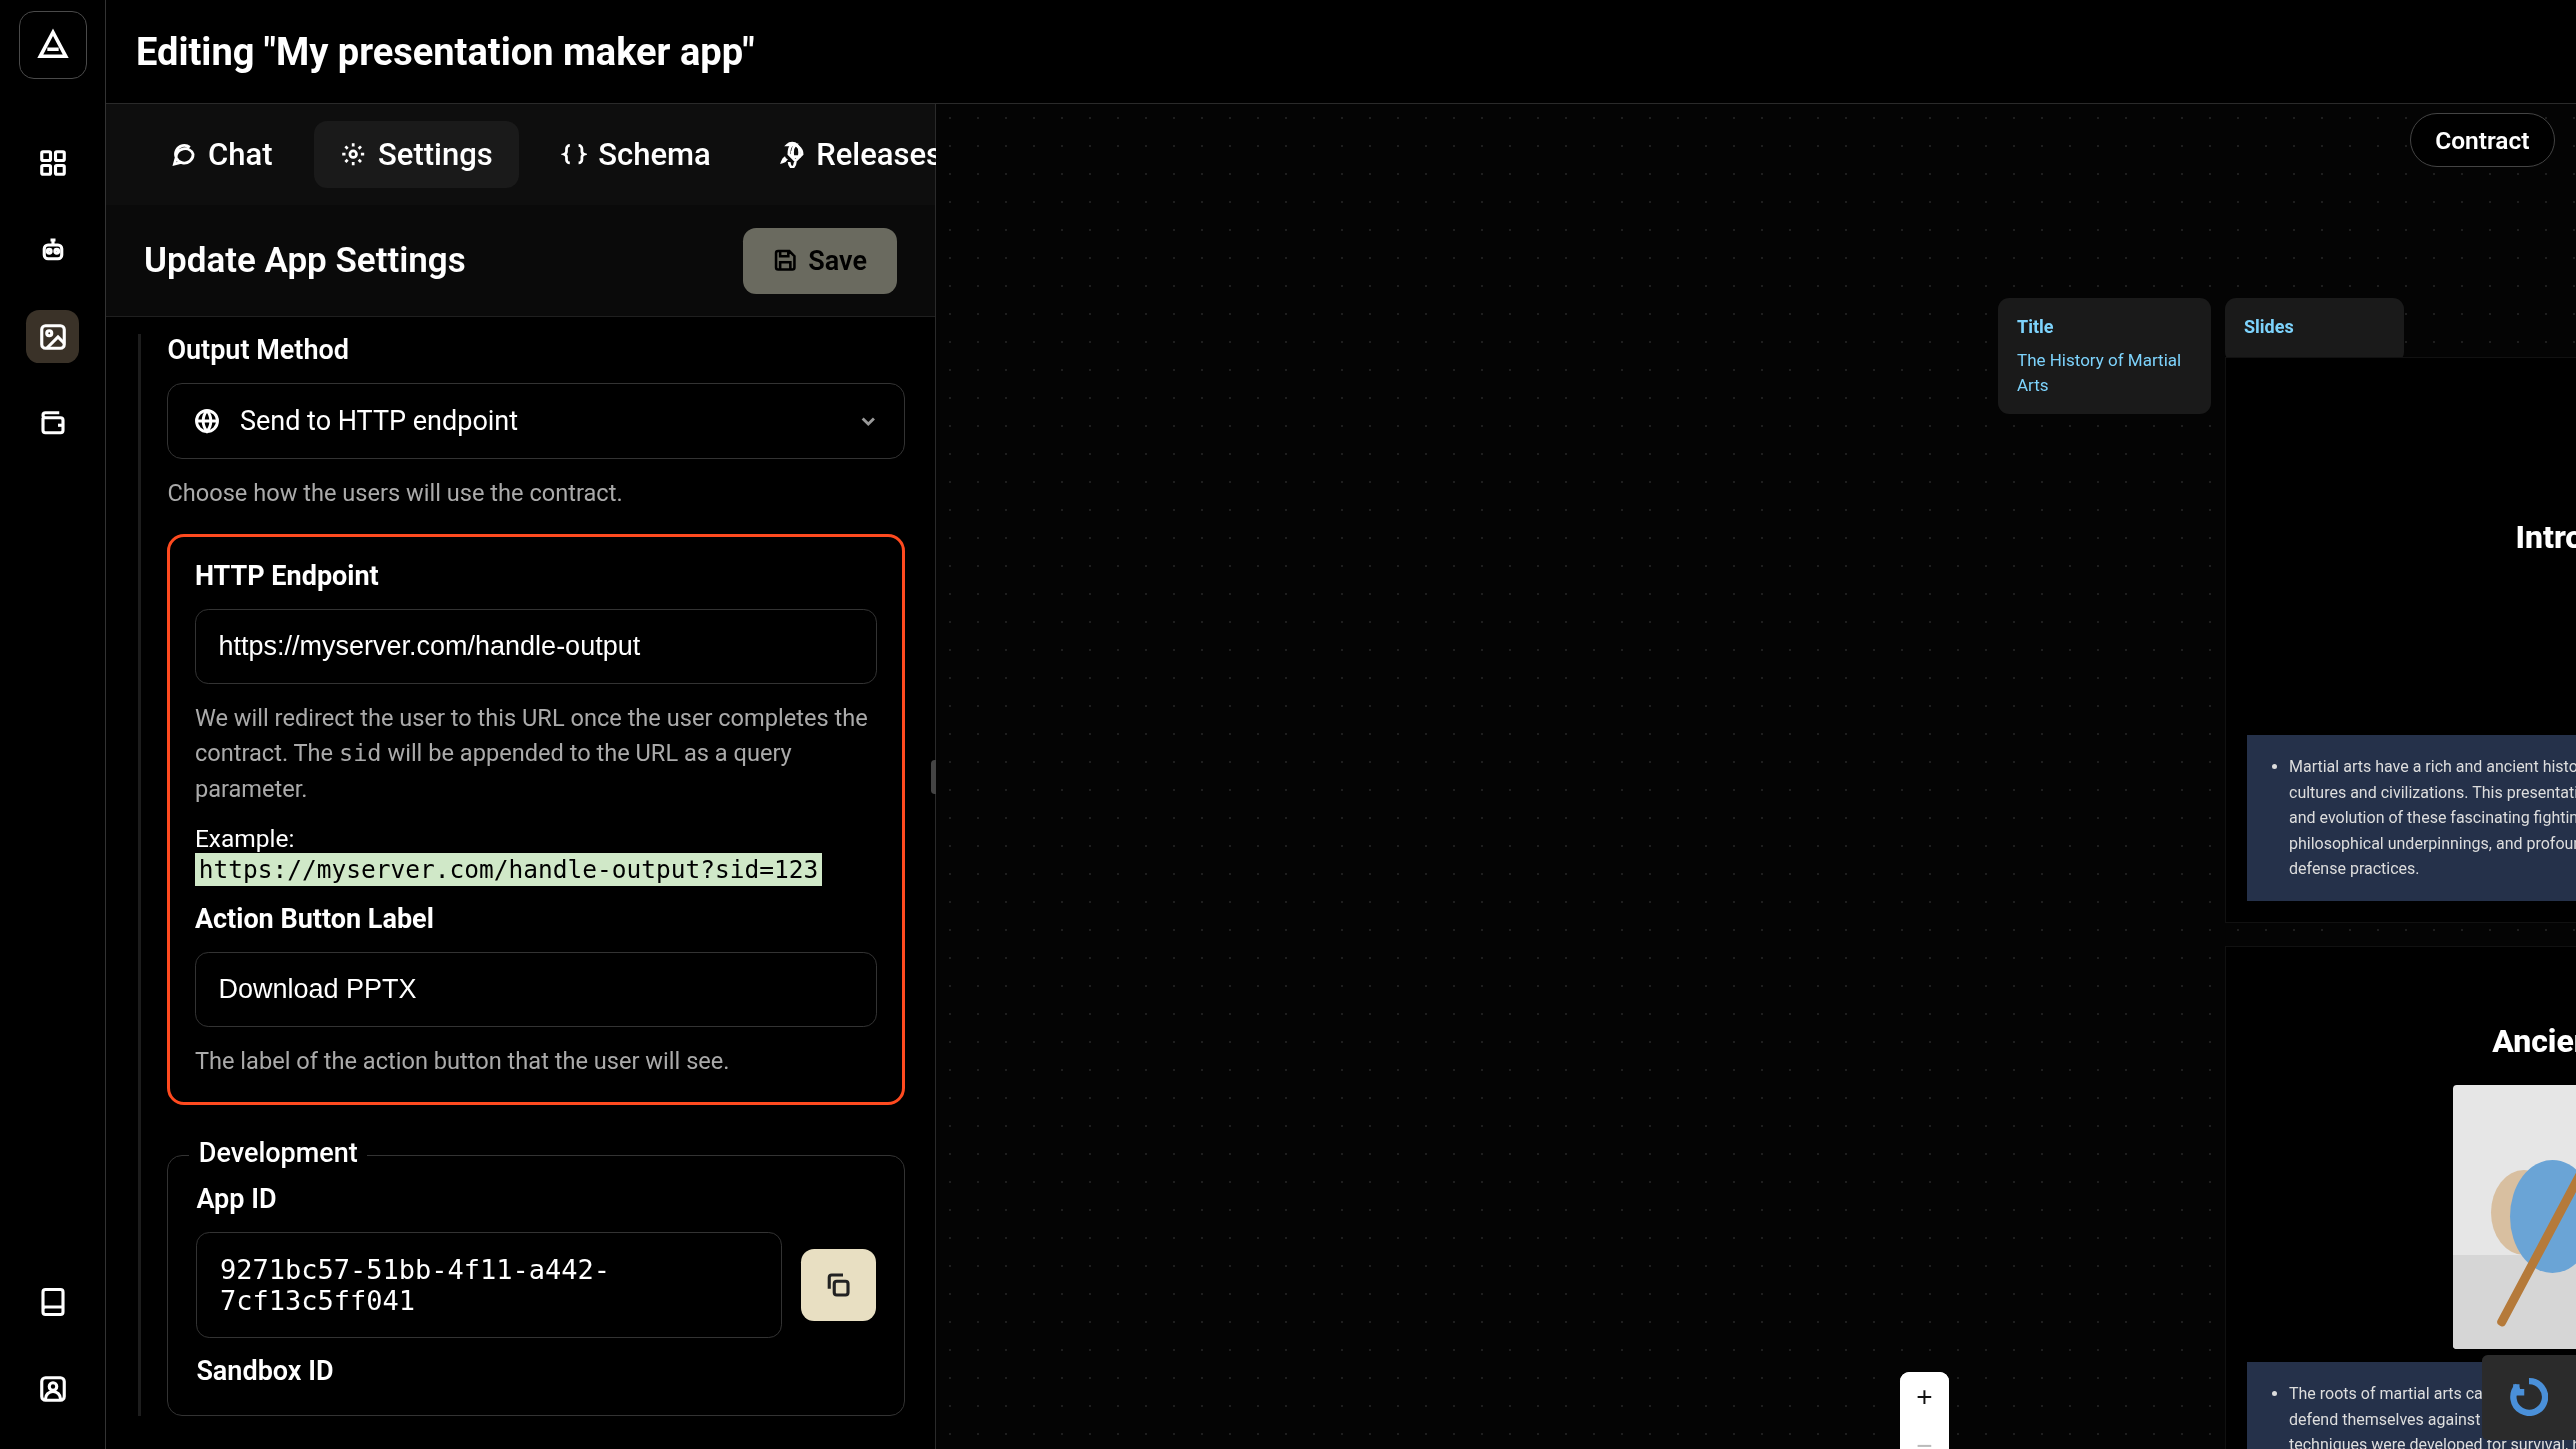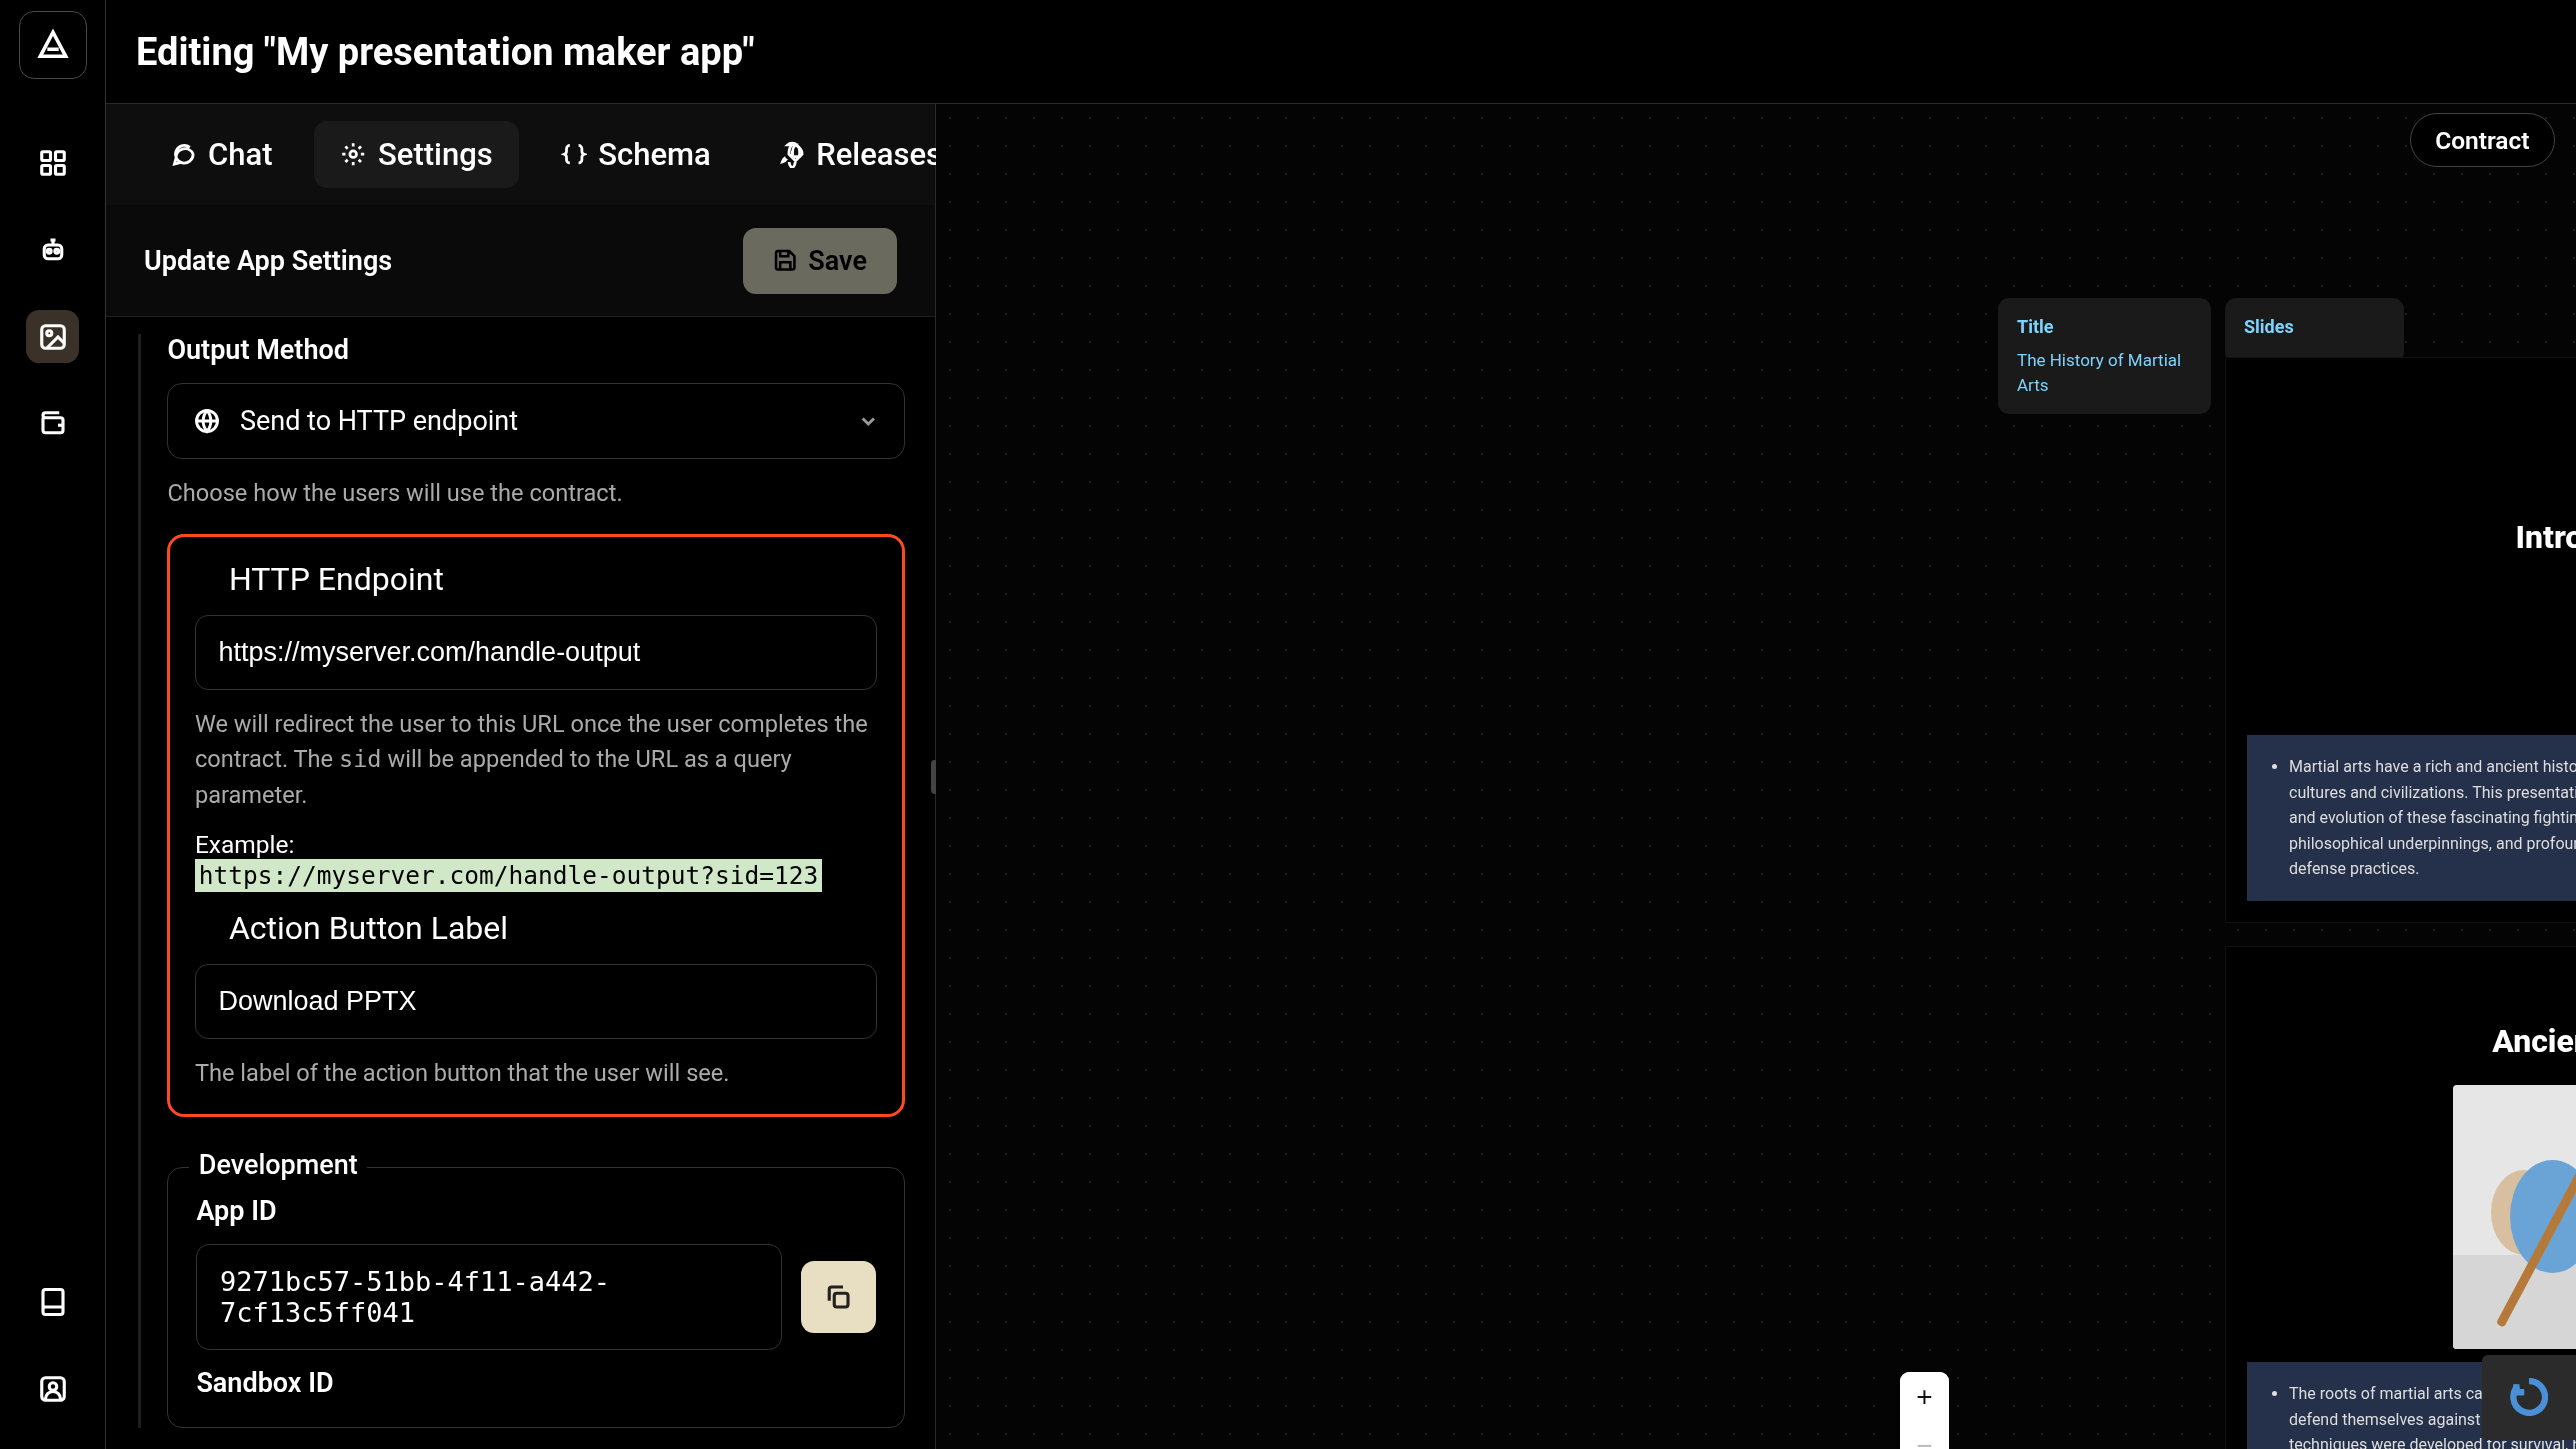--- a/index.html
+++ b/index.html
@@ -28,42 +28,42 @@
 .resize-grip span{width:2.8px;height:2.8px;background:#aaa;border-radius:50%;}
 
 
 .tabs { display: flex; gap: 15px; padding: 17px 38px; background: #0e0e0e; }
 .tab { display: flex; align-items: center; gap: 11.3px; padding: 15px 26.4px; border-radius: 13.2px; cursor: pointer; font-size: 31px; font-weight: 500; color: #fff; }
 .tab.active { background: #1a1a1a; }
 .tab svg { width: 26.4px; height: 26.4px; stroke: #fff; fill: none; stroke-width: 2.5; }
 
 
 .panel-header { display: flex; align-items: center; justify-content: space-between; padding: 22.6px 38px; border-bottom: 0.9px solid #1f1f1f; background:#0a0a0a;}
-.panel-header h2 { font-size: 27px; font-weight: 600; }
+.panel-header h2 { font-size: 35px; font-weight: 600; }
 .save-btn { display: flex; align-items: center; gap: 11.3px; padding: 17px 30px; background: #6a6a5f; color: #000; border-radius: 13.2px; font-size: 27px; font-weight: 600; cursor: pointer; }
 .save-btn svg { width: 24.5px; height: 24.5px; stroke: #000; fill: none; stroke-width: 2.5; }
 
 
 .panel-body { flex: 1; overflow-y: auto; padding: 17px 17px 17px 32px; }
 .panel-inner { border-left: 3.8px solid #1d1d1d; padding-left: 26.4px; padding-right: 13.2px; display: flex; flex-direction: column; gap: 22.6px; }
 
 .section { display: flex; flex-direction: column; gap: 17px; }
 .section-title { font-size: 27px; font-weight: 600; }
 .fieldset { border: 1.9px solid #333; border-radius: 15px; padding: 26.4px 28px 28px; position: relative; }
 .fieldset-legend { font-size: 27px; font-weight: 500; color:#fff; position: absolute; top: -19px; left: 21px; background: #000; padding: 0 9.4px; }
 
 .select { border: 1.9px solid #333; border-radius: 15px; padding: 21px 24.5px; display: flex; align-items: center; gap: 19px; cursor: pointer; }
 .select svg.globe { width: 28px; height: 28px; stroke: #fff; fill: none; stroke-width: 2.5; }
 .select .label { flex: 1; font-size: 27px; }
 .select svg.chev { width: 22.6px; height: 22.6px; stroke: #999; fill: none; stroke-width: 3; }
 
 .hint { font-size: 23.6px; color: #aaa; line-height: 1.5; }
 
 .card { border: 3.8px solid #ff4a1f; border-radius: 17px; padding: 22.6px 24.5px; display: flex; flex-direction: column; gap: 17px; }
-.card .subhead { font-size: 32px; font-weight: 400; margin-left: 34px; }
+.card .subhead { font-size: 27px; font-weight: 700; }
 
 .input { border: 1.9px solid #333; border-radius: 13.2px; padding: 21px 22.6px; background: transparent; color: #fff; font-size: 27px; width: 100%; }
 .codechunk { font-family: ui-monospace, Menlo, monospace; font-size: 24.5px; }
 .sid { font-family: ui-monospace, Menlo, monospace; }
 .example-label { font-size: 24.5px; font-weight: 400; }
 .example-url { font-family: ui-monospace, Menlo, monospace; font-size: 24.5px; background: #d0e8c8; color: #000; display: inline-block; padding: 1.9px 3.8px; }
 
 .field-row { display: flex; gap: 19px; align-items: center; }
 .readonly { border: 1.9px solid #333; border-radius: 13.2px; padding: 21px 22.6px; font-size: 27px; flex: 1; background: transparent; }
 .copy-btn { width: 75px; height: 72px; background: #e8dfc2; border-radius: 13.2px; display: flex; align-items: center; justify-content: center; cursor: pointer; }

